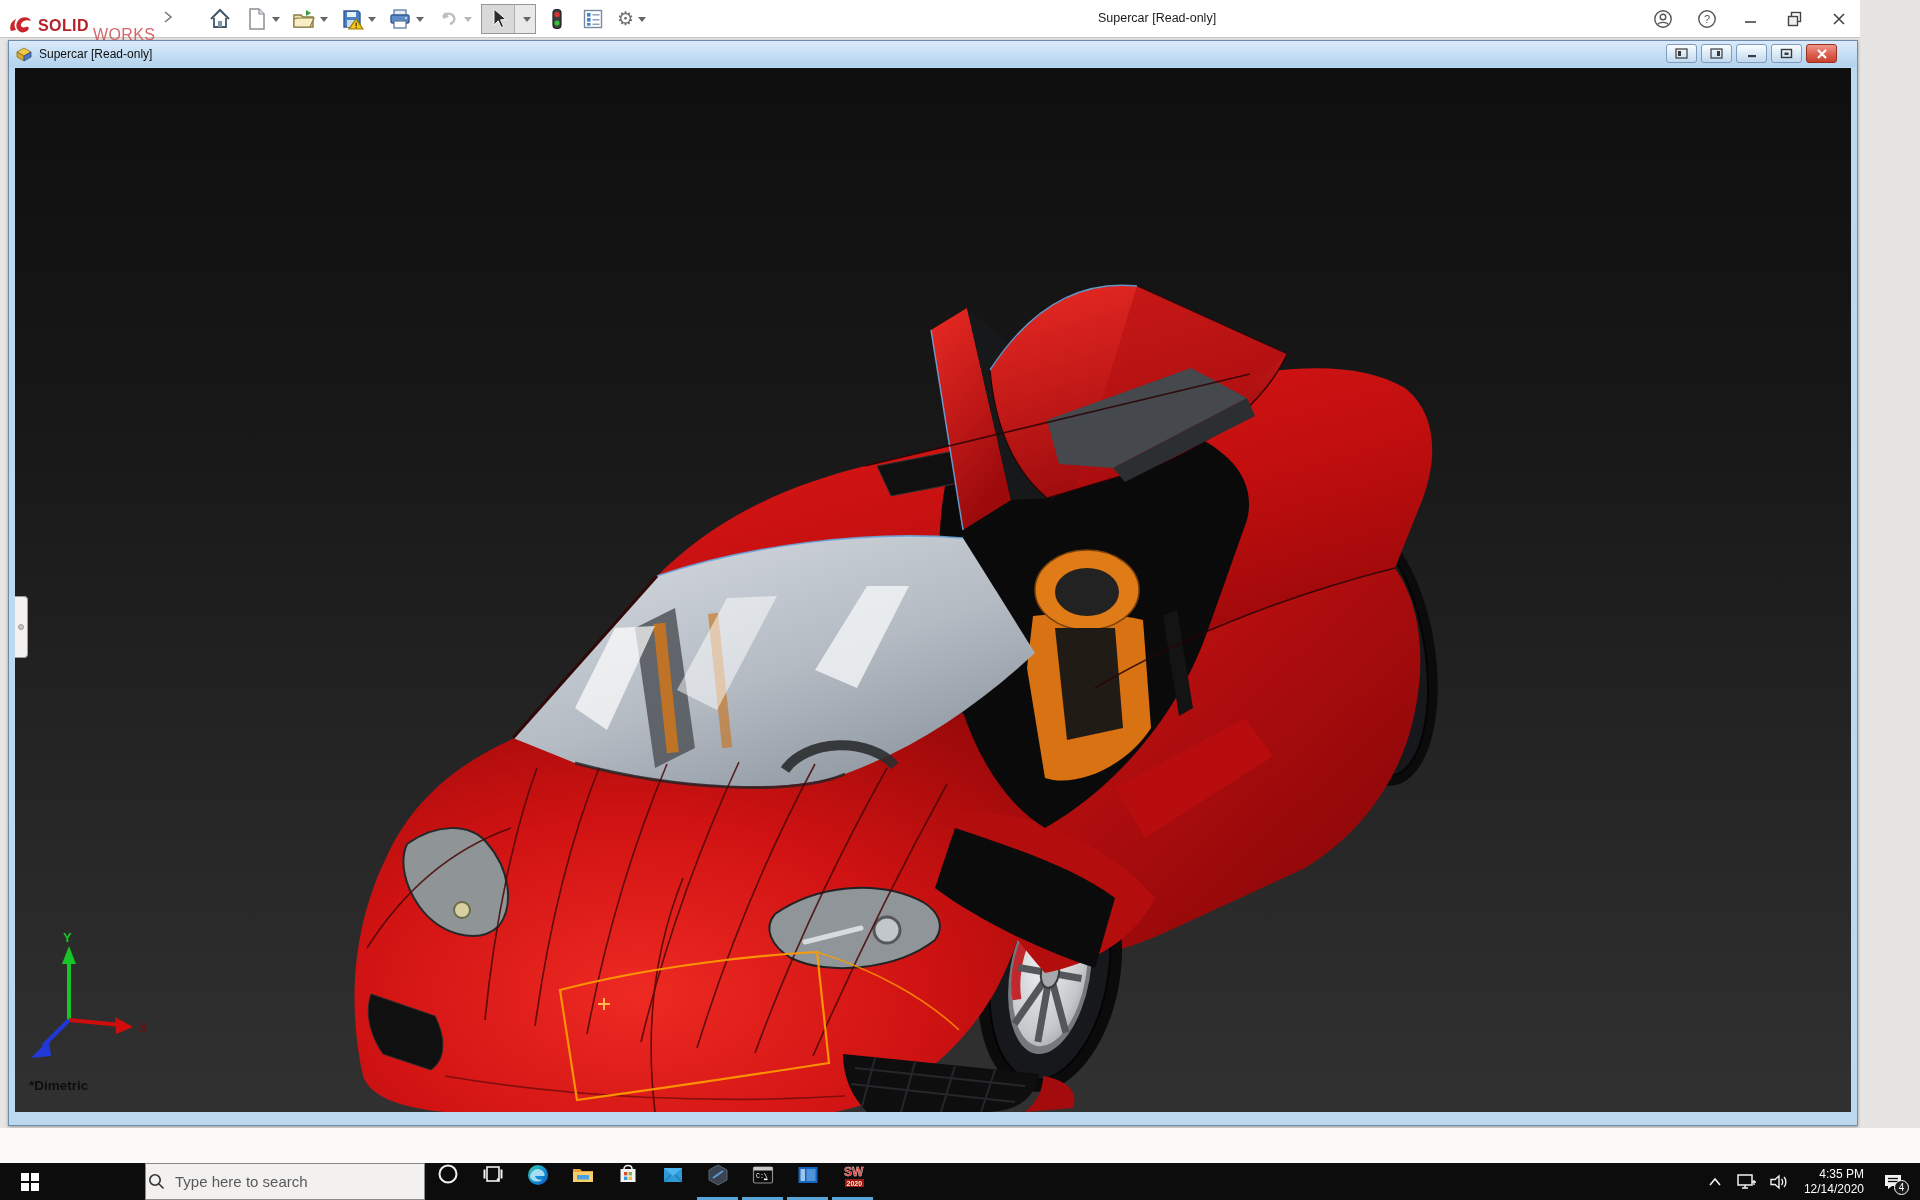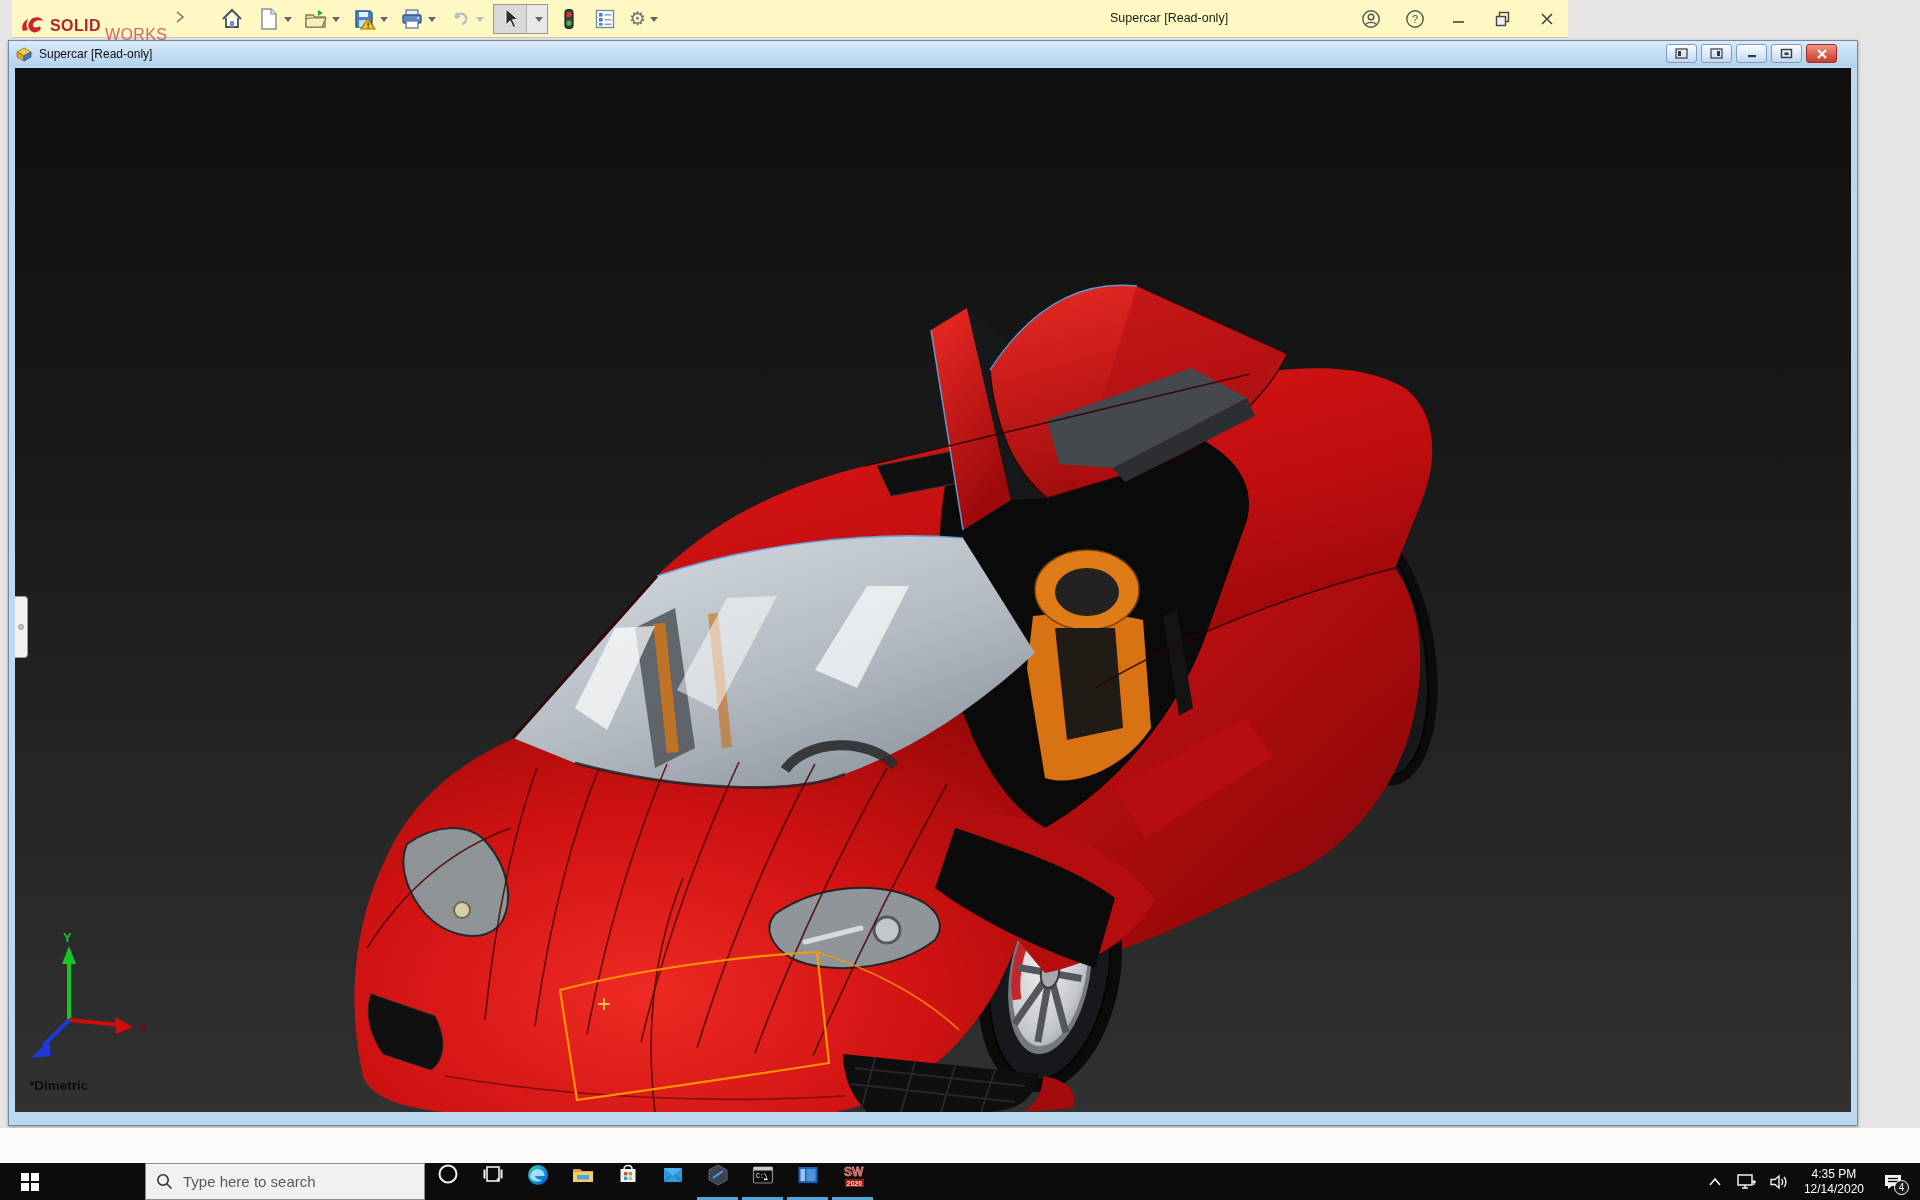--- a/index.html
+++ b/index.html
@@ -1,21 +1,21 @@
 <!DOCTYPE html>
 <html><head>
 <meta charset="utf-8">
 <style>
   * { margin:0; padding:0; box-sizing:border-box; }
   html,body { width:1920px; height:1200px; overflow:hidden;
     font-family:"Liberation Sans", sans-serif; background:#e7e5e4; }
 
   
-  .app-titlebar { position:absolute; left:12px; top:0; width:1556px; height:38px;
-    background:#fef9c3; border-bottom:1px solid #cac6c2; }
+  .app-titlebar { position:absolute; left:0; top:0; width:1860px; height:38px;
+    background:#ffffff; border-bottom:1px solid #cac6c2; }
   .brand { position:absolute; left:8px; top:7px; display:flex; align-items:center; gap:4px; }
   .brand-solid { font-size:16px; font-weight:bold; color:#b5222a; letter-spacing:.4px; }
   .brand-works { font-size:16px; color:#d4666c; letter-spacing:.4px;margin-top:19px; }
   .flyout-arrow { position:absolute; left:163px; top:10px; color:#777; }
   .qat { position:absolute; left:205px; top:4px; height:30px; display:flex; align-items:center; }
   .tb-item { display:flex; align-items:center; height:28px; padding:0 3px; margin-right:6px; }
   .tb-icon { width:24px; height:24px; display:block; }
   .dd { width:0; height:0; border-left:4px solid transparent; border-right:4px solid transparent;
         border-top:5px solid #666; margin-left:4px; }
   .dd.dis { border-top-color:#b8b8b8; }
@@ -50,30 +50,30 @@
   .pane-tab .dot { width:6px; height:6px; border-radius:50%; background:#c9c7c5; border:1px solid #9d9b99; }
 
   .bottom-strip { position:absolute; left:0; top:1128px; width:1920px; height:35px; background:#fbfaf9; }
 
   
   .taskbar { position:absolute; left:0; top:1163px; width:1920px; height:37px; background:#0c0c0c;
     display:flex; align-items:stretch; }
   .start-btn { width:60px; display:flex; align-items:center; justify-content:center; }
   .tb-gap { width:85px; }
   .search-box { width:280px; margin:0; background:#f2f1f0; border:1px solid #8a8a8a;
-    display:flex; align-items:center; padding:0 10px; gap:10px; }
+    display:flex; align-items:center; padding:0 2px; gap:10px; }
   .search-box input { border:none; outline:none; background:transparent; font-size:15px;
     color:#4a4a4a; font-family:"Liberation Sans",sans-serif; width:200px; }
   .search-box input::placeholder { color:#5a5a5a; }
   .task-icons { display:flex; }
   .task-btn { width:45px; position:relative; display:flex; align-items:flex-start; justify-content:center; }
   .task-btn .runline { position:absolute; left:2px; right:2px; bottom:0; height:3px; background:#58a6d8; }
   .tray { margin-left:auto; display:flex; align-items:center; gap:6px; padding-right:10px; }
   .tray-item { display:flex; align-items:center; justify-content:center; width:26px; height:37px; }
-  .clock { color:#ffffff; font-size:12px; text-align:center; line-height:15px; padding:0 6px; white-space:nowrap; }
+  .clock { color:#ffffff; font-size:12px; text-align:right; line-height:15px; padding:0 6px; white-space:nowrap; }
   .action-center { position:relative; width:34px; }
   .ac-badge { position:absolute; right:1px; bottom:5px; min-width:15px; height:15px; border-radius:8px;
     background:#1b1b1b; border:1px solid #fff; color:#fff; font-size:10px;
     display:flex; align-items:center; justify-content:center; padding:0 2px; }
 </style>
 </head>
 <body>
 
 <div class="app-titlebar">
   <div class="brand">

